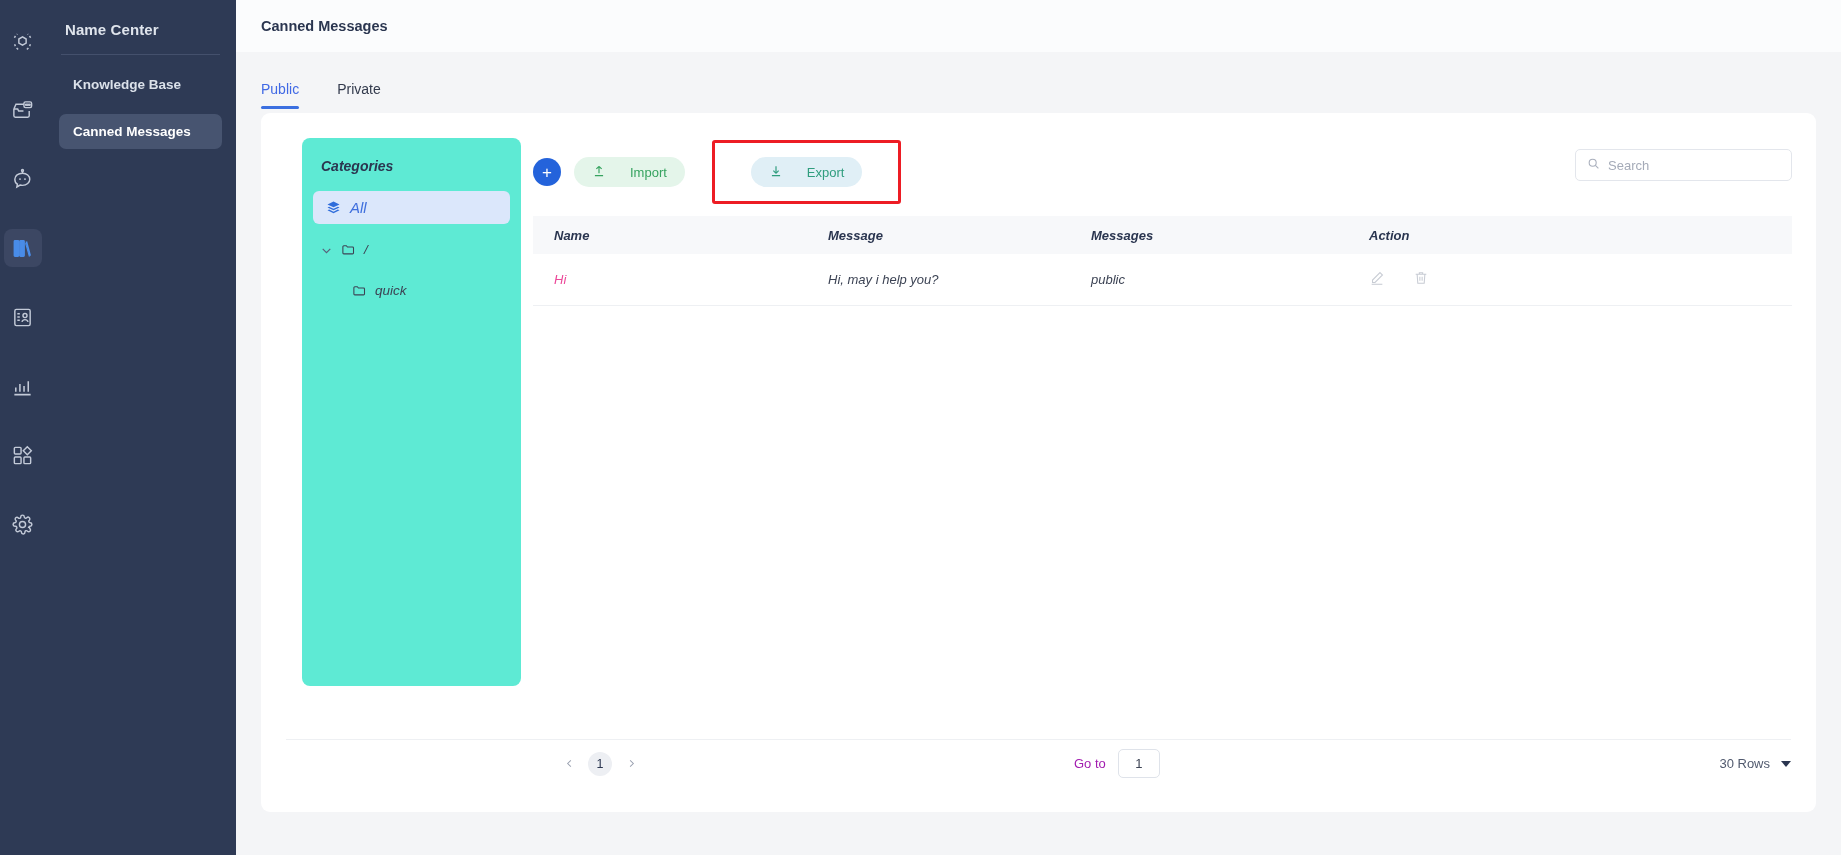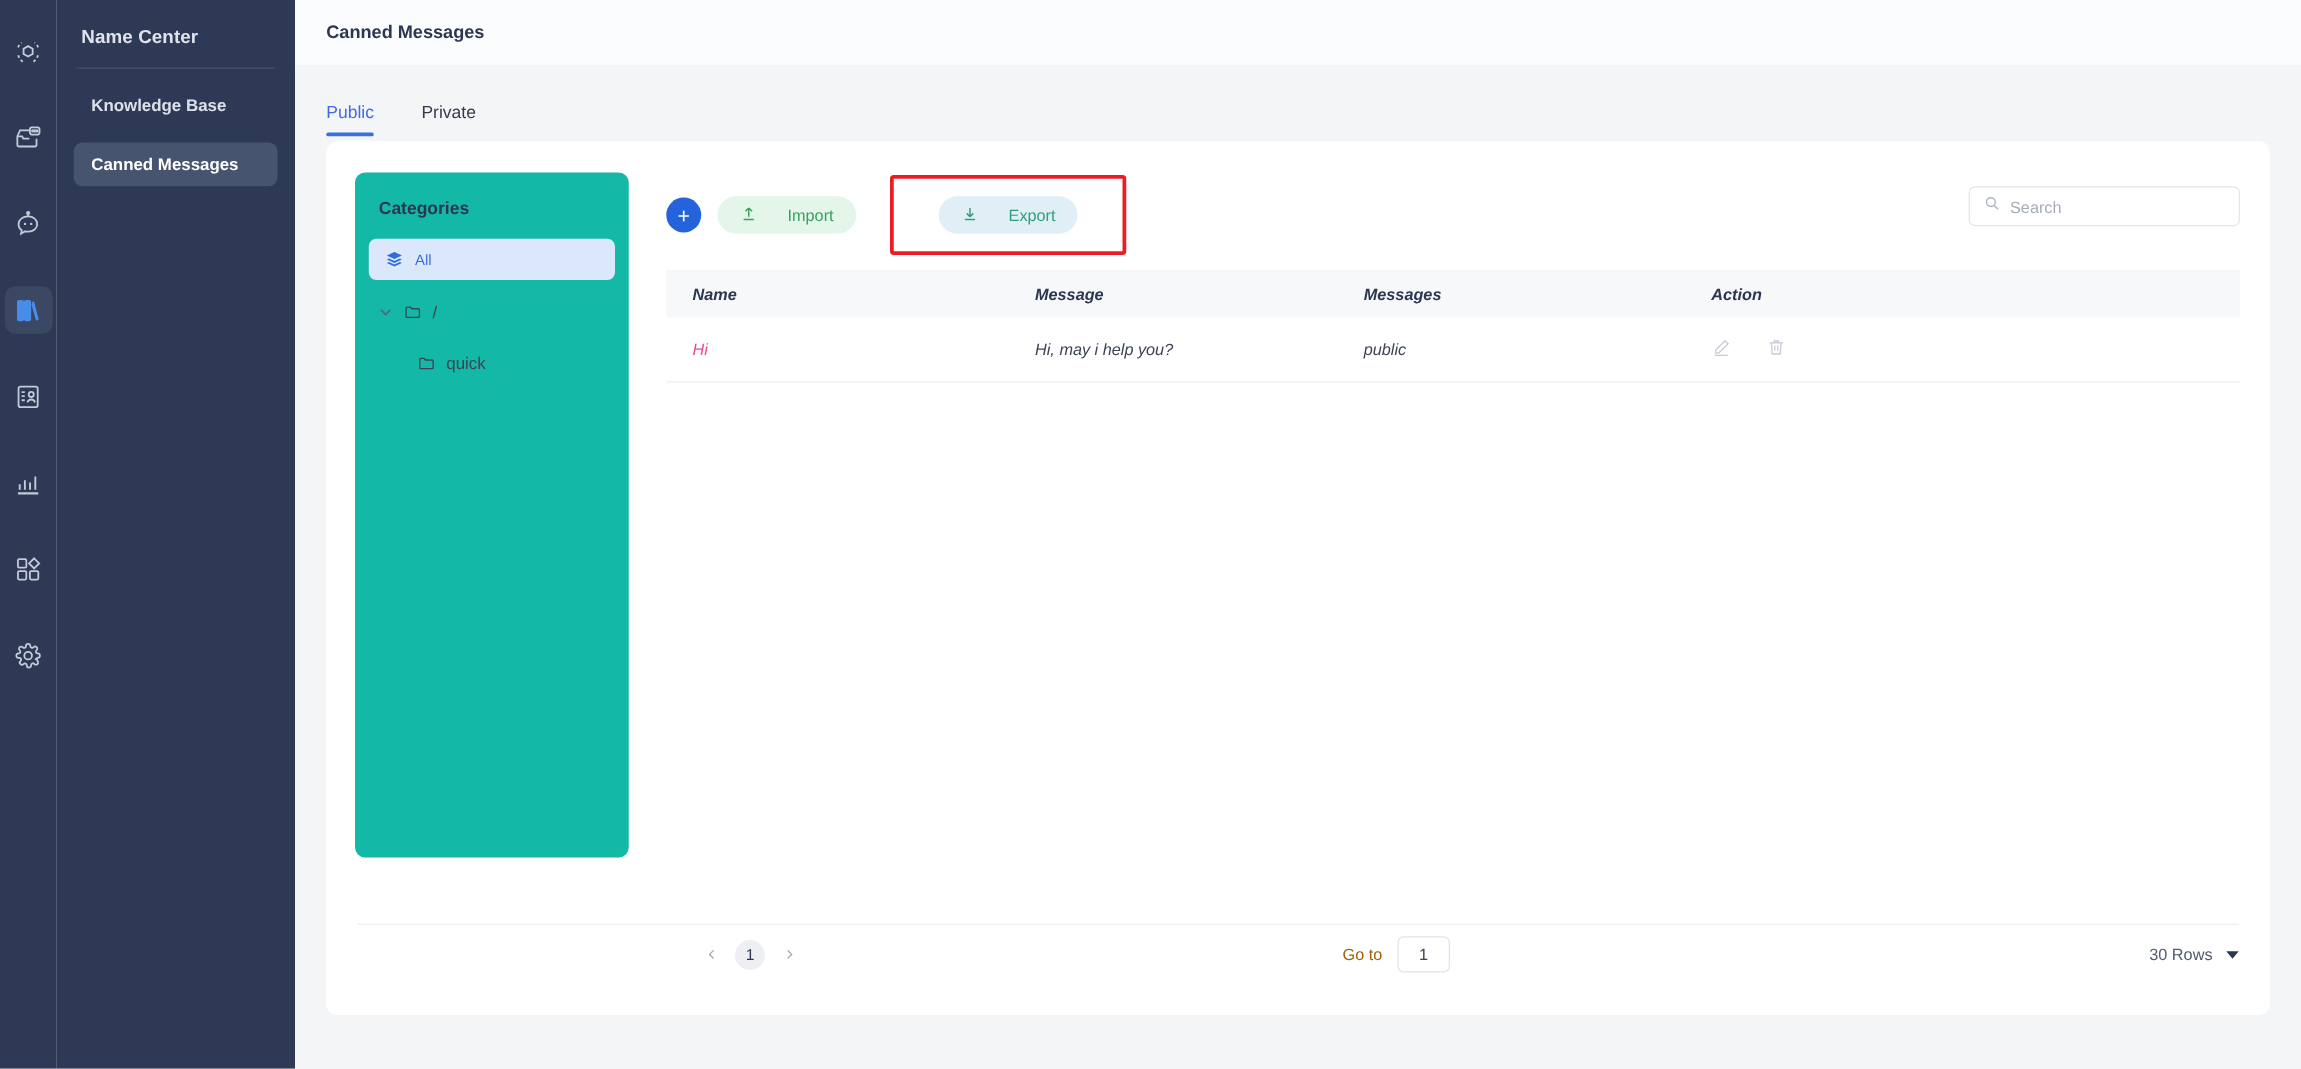--- a/index.html
+++ b/index.html
@@ -73,32 +73,32 @@
   }
 
   .card {
     position: absolute; left: 25px; top: 113px;
     width: 1555px; height: 699px;
     background: #ffffff; border-radius: 9px;
   }
 
   
   .cats {
-    position: absolute; left: 23px; top: 25px;
+    position: absolute; left: 41px; top: 25px;
     width: 219px; height: 548px;
-    background: #14b8a6; border-radius: 8px; padding: 20px 11px 0 11px;
+    background: #5eead4; border-radius: 8px; padding: 20px 11px 0 11px; font-style: italic;
   }
   .cats-title { font-size: 14px; font-weight: bold; color: #2b3650; padding-left: 8px; }
   .cat-row {
     height: 33px; margin-top: 17px; border-radius: 6px;
     display: flex; align-items: center; padding-left: 13px; gap: 9px;
   }
   .cat-row.active { background: #dbe7fb; }
   .cat-row.active .cat-label { color: #3f6fdd; }
-  .cat-label { font-size: 12px; color: #3c4354; }
+  .cat-label { font-size: 15px; color: #3c4354; }
   .tree-row {
     height: 31px; margin-top: 10px; display: flex; align-items: center; gap: 8px;
   }
   .tree-row.indent { padding-left: 39px; }
   .tree-row.root { padding-left: 7px; }
   .tree-label { font-size: 13.5px; color: #3c4354; }
   .chev { width: 13px; height: 13px; color: #58607a; }
   .folder { width: 15px; height: 15px; color: #3c4354; }
   .layers { width: 15px; height: 15px; color: #2f6ddb; }
 
@@ -166,21 +166,21 @@
   }
   .pager { display: flex; align-items: center; gap: 10px; margin-left: 274px; }
   .pg-arrow { width: 18px; height: 18px; color: #9aa1b0; display:flex; align-items:center; justify-content:center; }
   .pg-arrow svg { width: 11px; height: 11px; }
   .pg-num {
     width: 24px; height: 24px; border-radius: 50%; background: #edeff3;
     display: flex; align-items: center; justify-content: center;
     font-size: 12.5px; color: #2b3650;
   }
   .goto { display: flex; align-items: center; gap: 12px; margin-left: 434px; }
-  .goto-label { font-size: 13px; color: #a16207; }
+  .goto-label { font-size: 13px; color: #a21caf; }
   .goto-input {
     width: 42px; height: 29px; border: 1px solid #dfe3ea; border-radius: 5px;
     text-align: center; font-size: 13px; color: #3c4354;
     font-family: "Liberation Sans", sans-serif; outline: none; background: #fff;
   }
   .rows {
     margin-left: auto; display: flex; align-items: center; gap: 11px;
     font-size: 13px; color: #515a6e;
   }
   .caret { width: 0; height: 0; border-left: 5px solid transparent;

